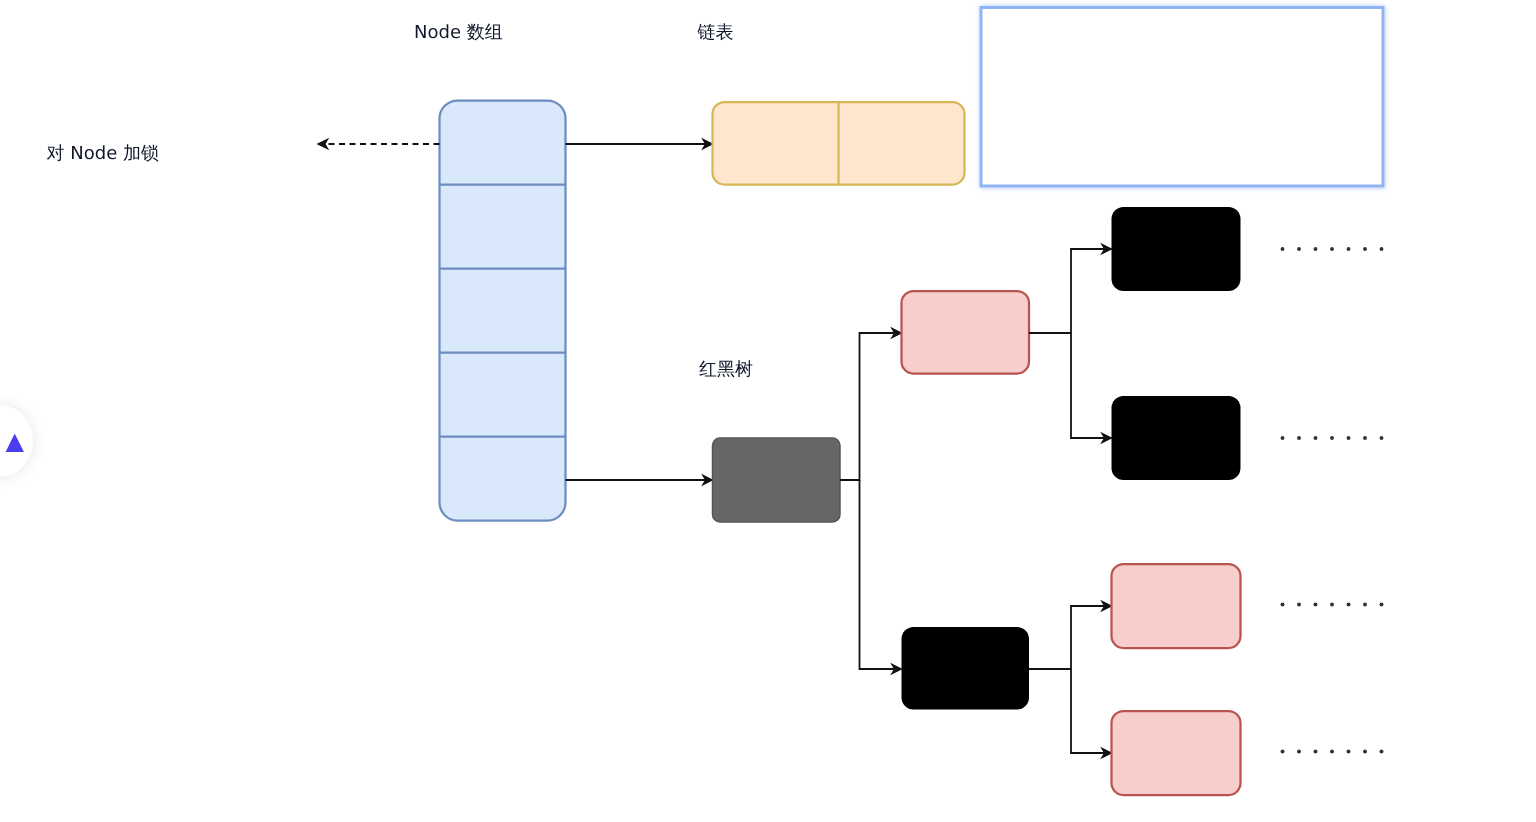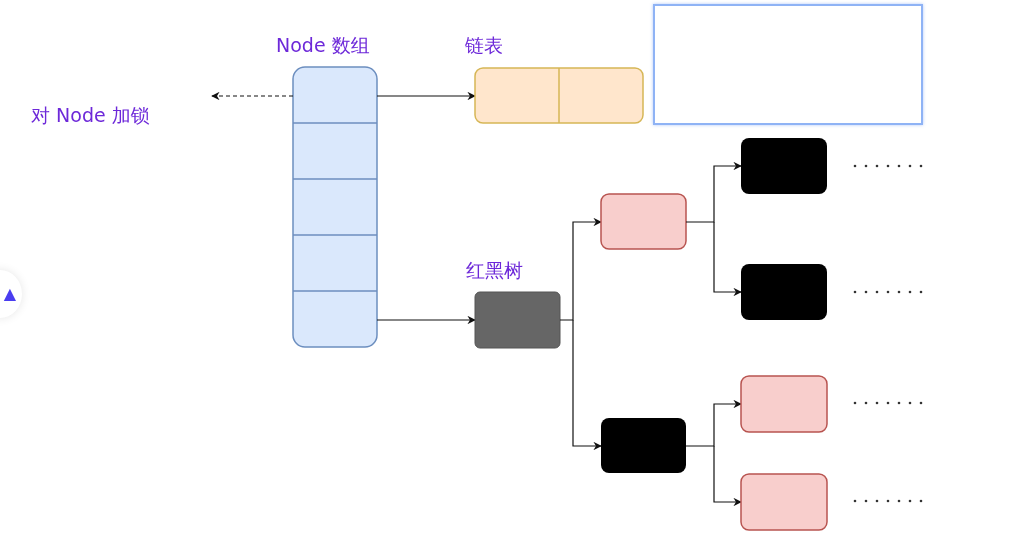--- a/index.html
+++ b/index.html
@@ -1,32 +1,32 @@
 <!DOCTYPE html>
 <html><head>
 <meta charset="utf-8">
 <style>
   html, body { margin:0; padding:0; background:#ffffff; }
   body { width:1024px; height:548px; position:relative; overflow:hidden;
          font-family: "DejaVu Sans", "Liberation Sans", sans-serif; }
-  .label { position:absolute; font-size:19px; color:#6d28d9; white-space:nowrap;margin-top:20px; }
+  .label { position:absolute; font-size:12px; color:#0f172a; white-space:nowrap; }
   svg { position:absolute; left:0; top:0; }
   .float-btn { position:absolute; left:-22px; top:270px; width:44px; height:48px;
        border-radius:50%; background:#fff; box-shadow:0 0 10px rgba(0,0,0,0.10); }
   .float-btn span { position:absolute; right:6px; top:14px; color:#4a3df0; font-size:16px; font-weight:bold; }
   .sel-box { position:absolute; left:653px; top:4px; width:270px; height:121px;
        border:2px solid #8fb3f5; box-sizing:border-box; background:#fff;
        box-shadow:0 0 3px rgba(100,150,245,0.5); }
 </style>
 </head>
 <body>
 
 <div class="label" style="left:276px;top:13px;">Node 数组</div>
 <div class="label" style="left:465px;top:13px;">链表</div>
-<div class="label" style="left:31px;top:83px;">对 Node 加锁</div>
+<div class="label" style="left:31px;top:94px;">对 Node 加锁</div>
 <div class="label" style="left:466px;top:238px;">红黑树</div>
 
 <div class="sel-box"></div>
 
 <svg width="1024" height="548">
   <defs>
     <marker id="arr" viewBox="0 0 10 10" refX="9" refY="5" markerWidth="7" markerHeight="7" orient="auto">
       <path d="M0,0 L10,5 L0,10 L3,5 z" fill="#111"></path>
     </marker>
   </defs>

